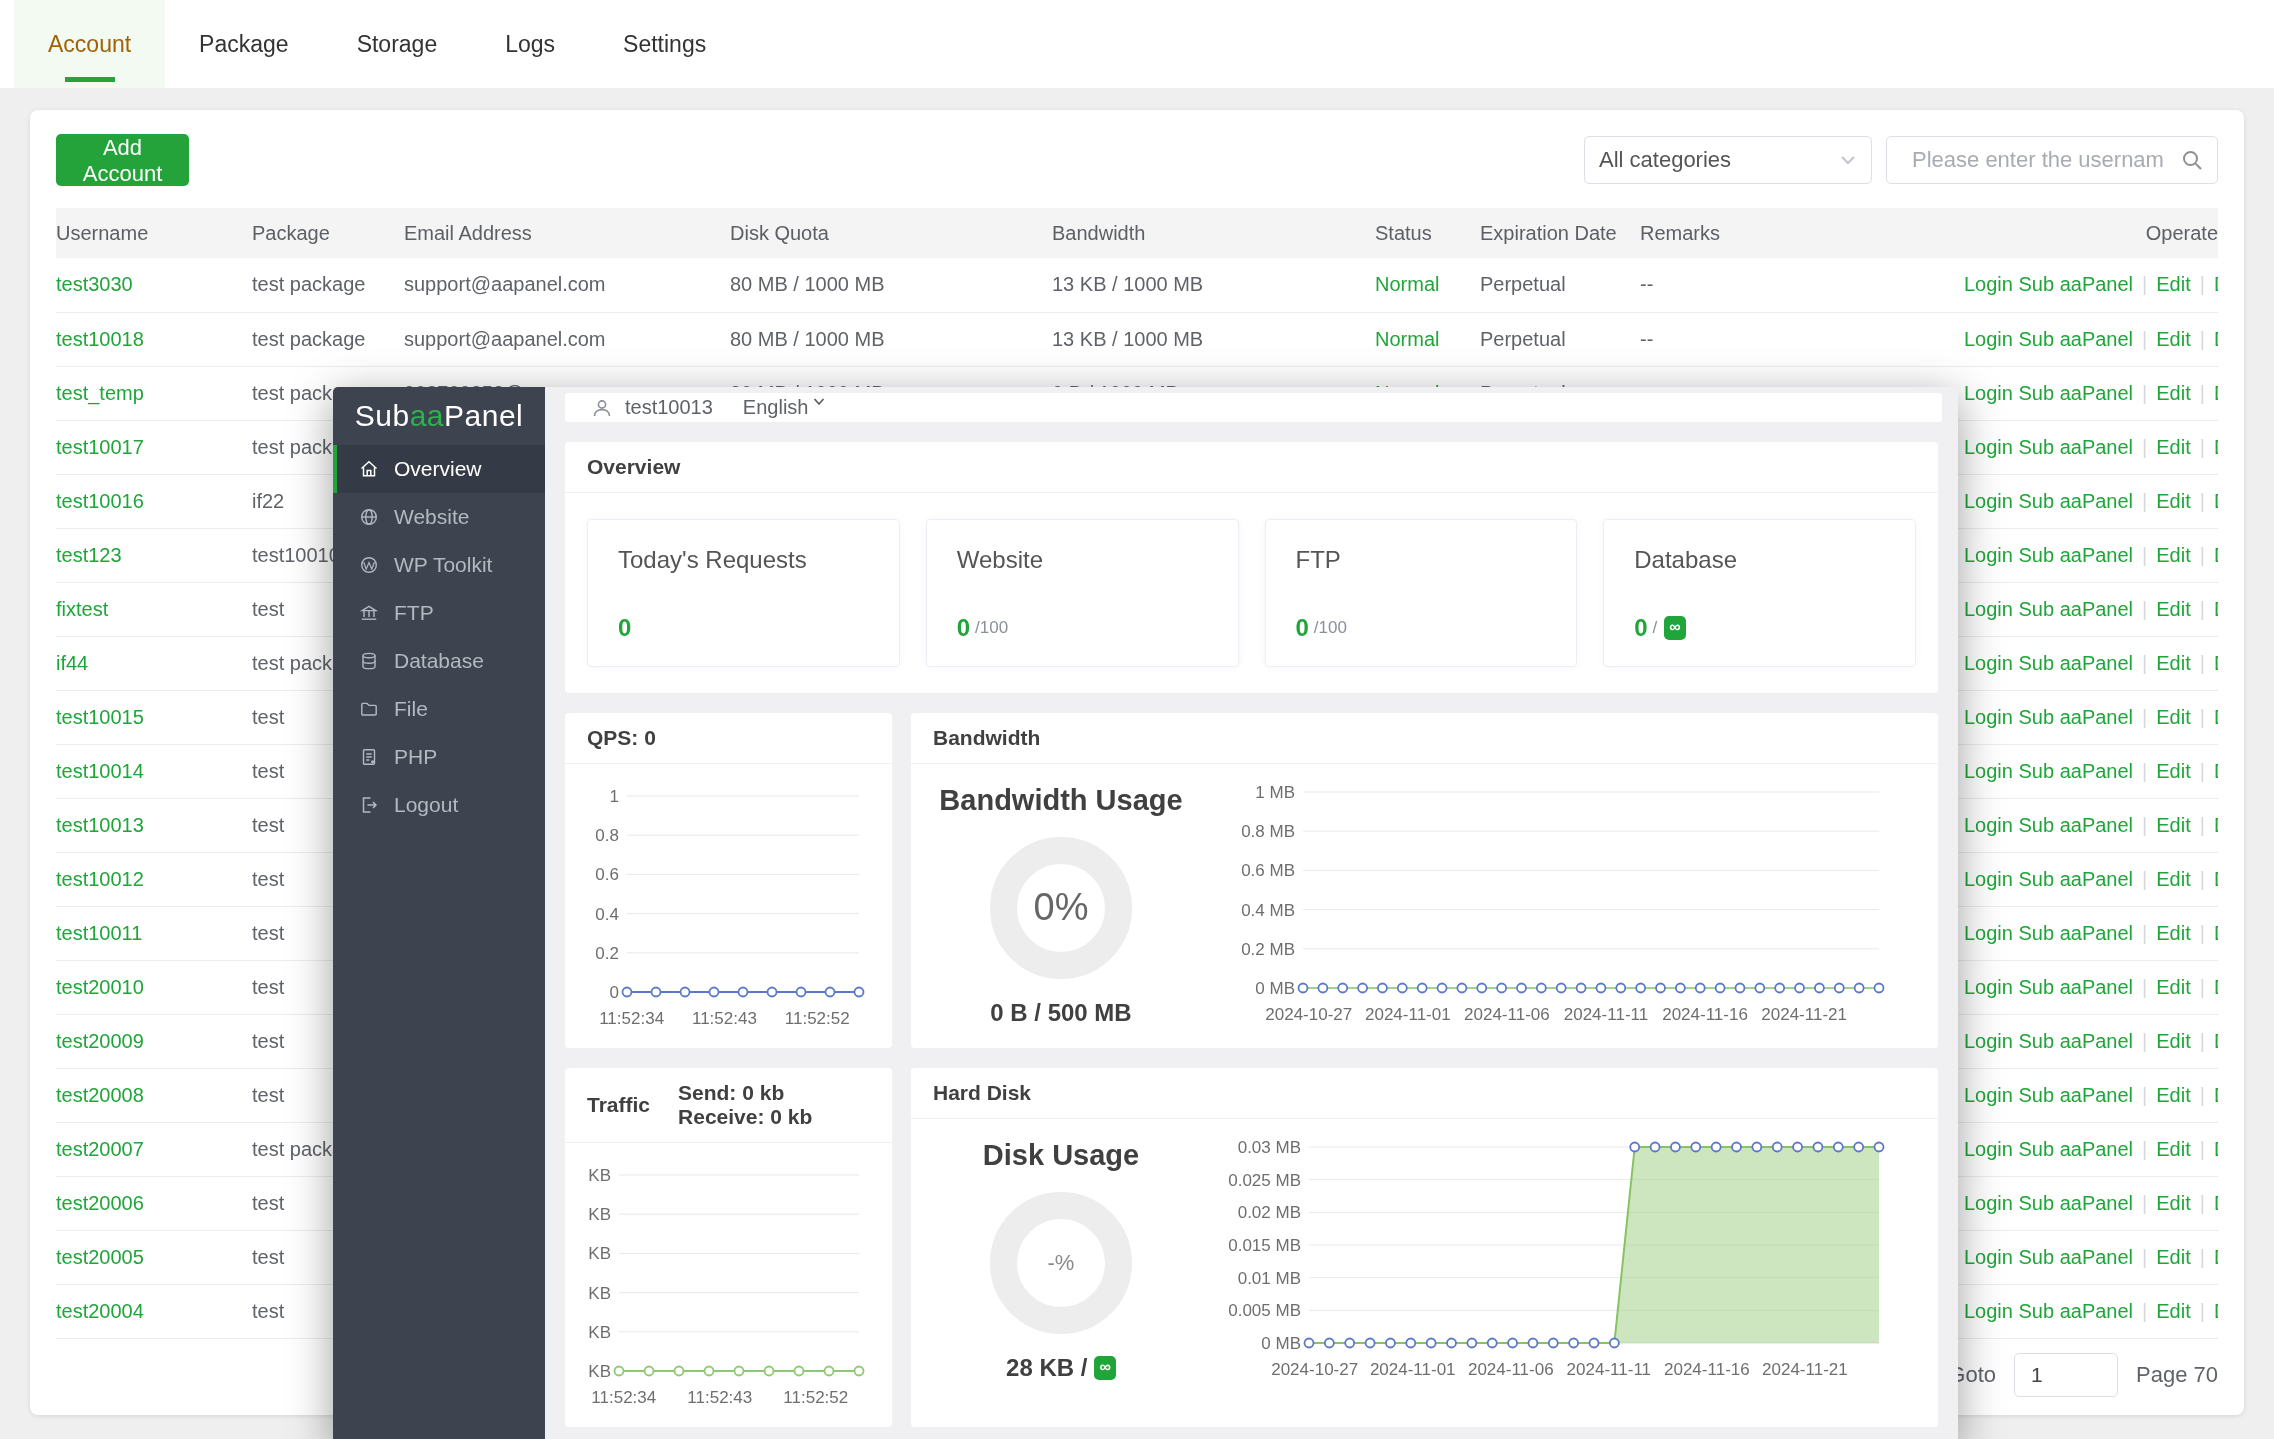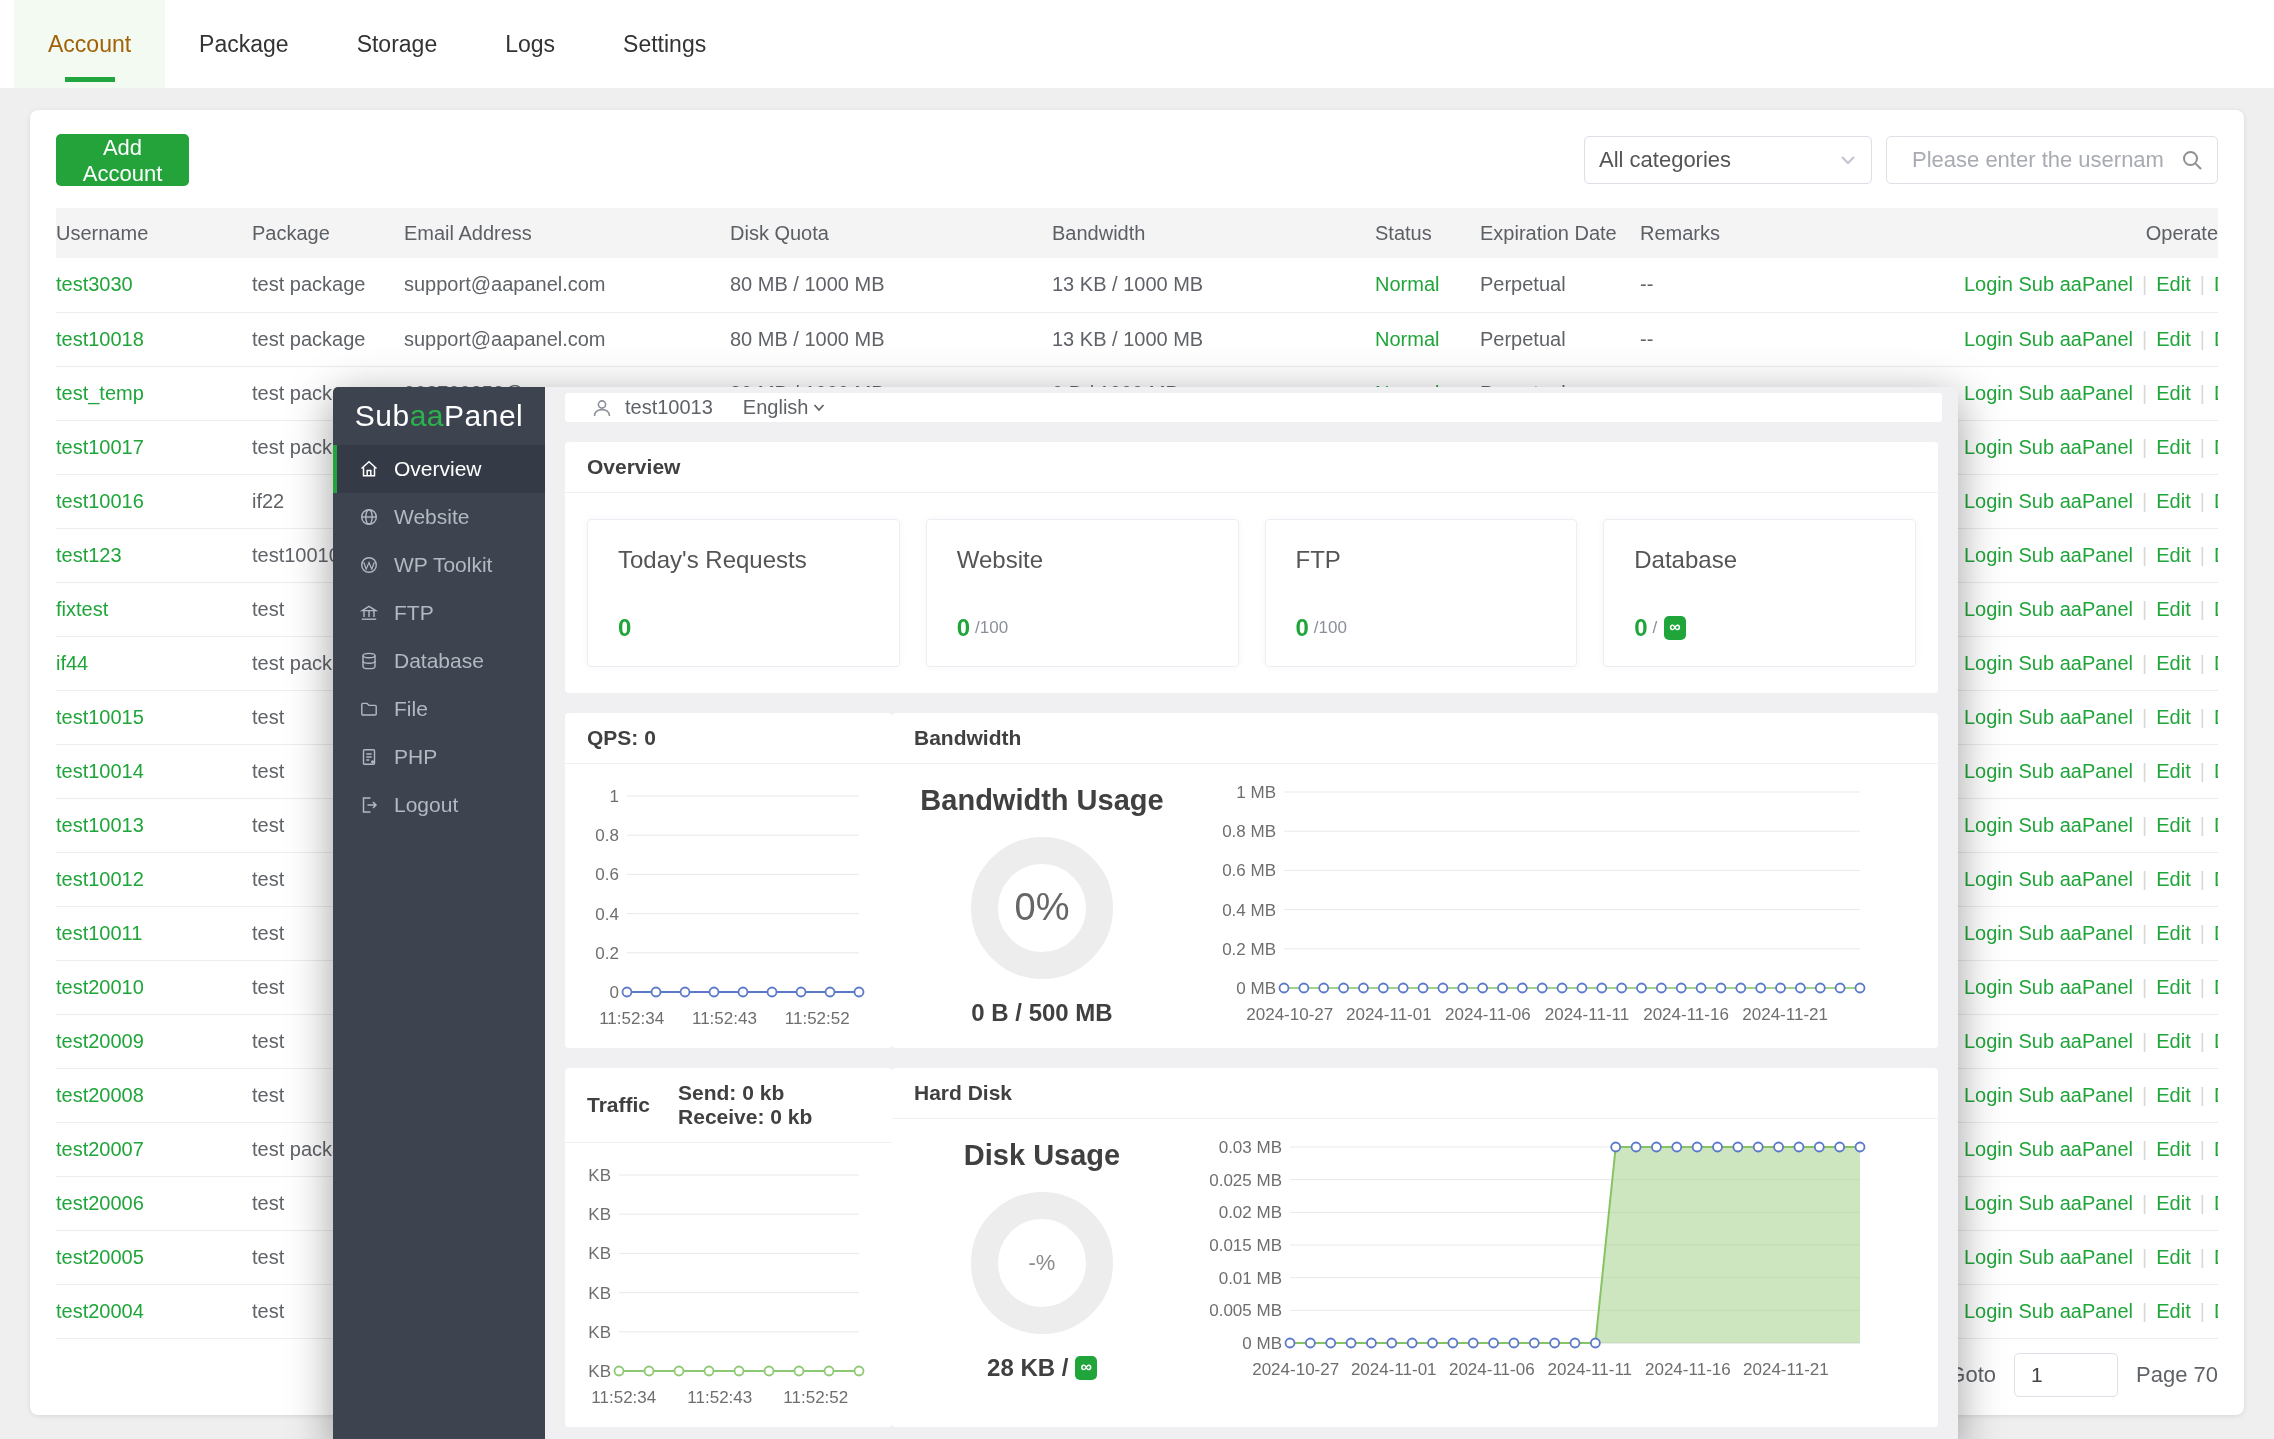--- a/index.html
+++ b/index.html
@@ -56,34 +56,34 @@
   .brand { height:58px; display:flex; align-items:center; justify-content:center;
     color:#fff; font-size:30px; letter-spacing:0.5px; }
   .brand .green { color:#2bb24c; }
   .mnav-item { height:48px; display:flex; align-items:center; padding-left:26px; gap:15px;
     color:#b3b9c1; font-size:21px; cursor:pointer; }
   .mnav-item svg { flex-shrink:0; }
   .mnav-item.active { background:#343b46; color:#fff; border-left:4px solid #20a53a; padding-left:22px; }
   .mcontent { flex:1; display:flex; flex-direction:column; min-width:0; }
   .mheader { background:#fff; height:58px; margin:6px 16px 0 20px; border-radius:3px;
     display:flex; align-items:center; padding:0 26px; gap:12px; font-size:20px; color:#5f6368; }
-  .mheader .lang { margin-left:18px; display:flex; align-items:center; gap:4px; cursor:pointer; }
+  .mheader .lang { margin-left:18px; display:flex; align-items:flex-start; gap:4px; cursor:pointer; }
   .mbody { padding:20px; flex:1; }
   .panel { background:#fff; border-radius:4px; }
   .panel-h { padding:13px 22px; font-size:21px; font-weight:bold; color:#404040;
     border-bottom:1px solid #f0f0f0; display:flex; align-items:center; gap:28px; }
   .overview-body { padding:26px 22px; display:flex; gap:26px; }
   .ocard { flex:1; border:1px solid #ebeef5; border-radius:4px; box-shadow:0 0 8px rgba(0,0,0,0.04);
     padding:26px 30px; height:148px; }
   .ocard-title { font-size:24px; color:#555; }
   .ocard-value { margin-top:40px; font-size:24px; font-weight:bold; color:#20a53a; display:flex; align-items:center; }
   .ocard-suffix { font-size:17px; color:#8a8f99; font-weight:normal; margin-left:5px; }
   .inf-badge { display:inline-block; background:#20a53a; color:#fff; border-radius:5px;
     font-size:16px; line-height:1; padding:3px 5px 5px; margin-left:7px; font-weight:bold; }
-  .mrow { display:flex; margin-top:20px; align-items:stretch; }
+  .mrow { display:flex; gap:19px; margin-top:20px; align-items:stretch; }
   .panel-sm { width:327px; flex-shrink:0; }
   .panel-lg { flex:1; min-width:0; }
   .chartwrap { padding:8px 6px 2px; }
   .duo { display:flex; align-items:center; padding:4px 10px 4px 0; }
   .gaugecol { width:300px; flex-shrink:0; display:flex; flex-direction:column; align-items:center; gap:20px; padding-top:4px; }
   .gauge-title { font-size:29px; font-weight:bold; color:#404040; }
   .donut { width:142px; height:142px; border:27px solid #ededed; border-radius:50%;
     display:flex; align-items:center; justify-content:center; background:#fff; }
   .donut-big { font-size:38px; color:#666; }
   .donut-sm { font-size:22px; color:#8a8a8a; }

